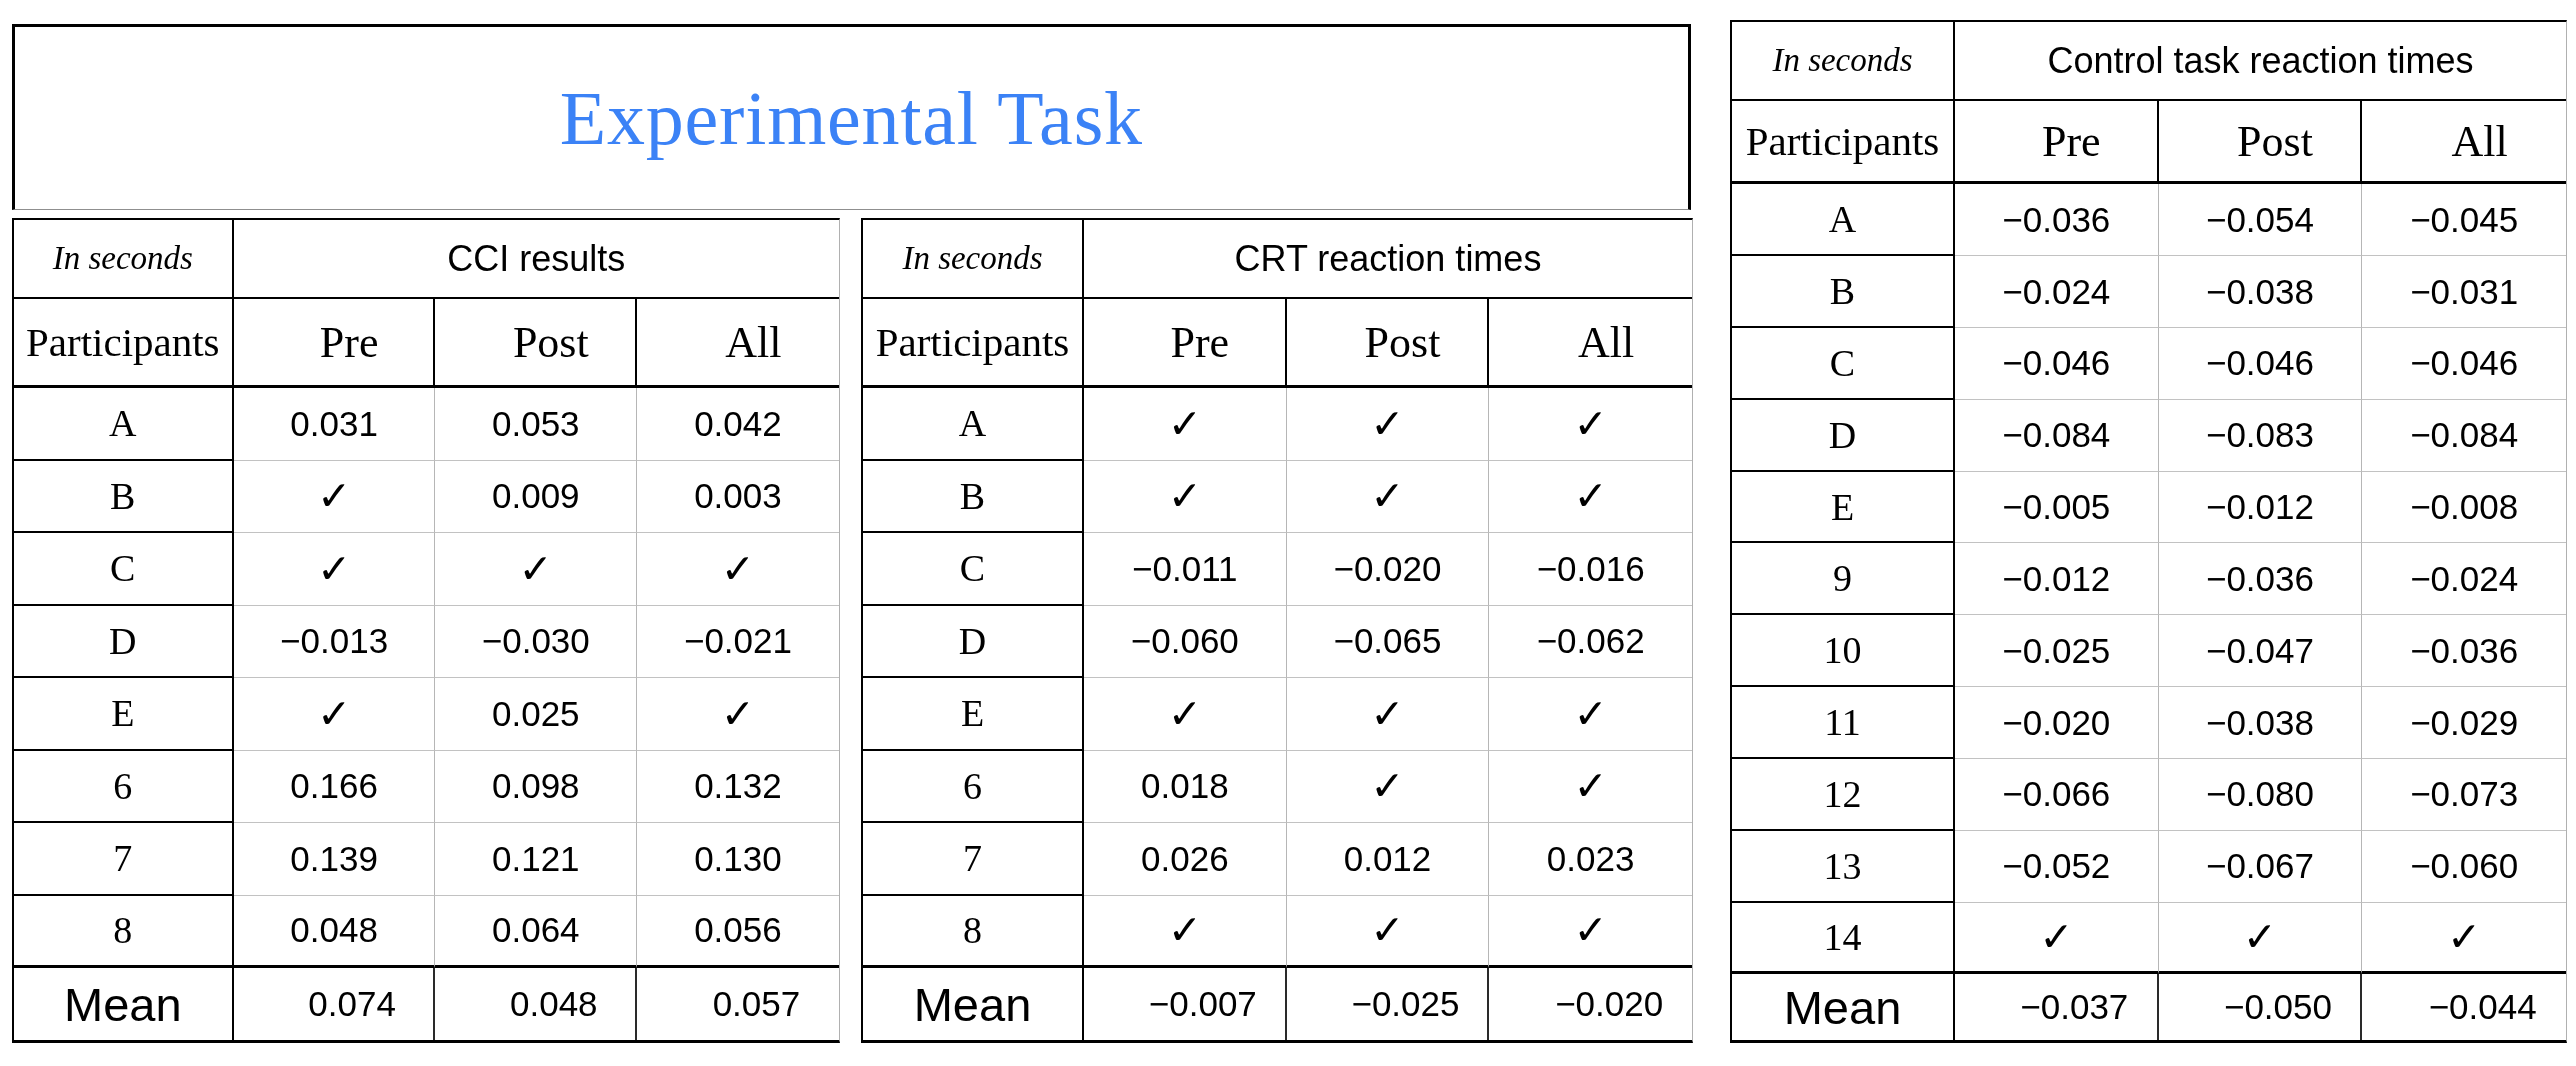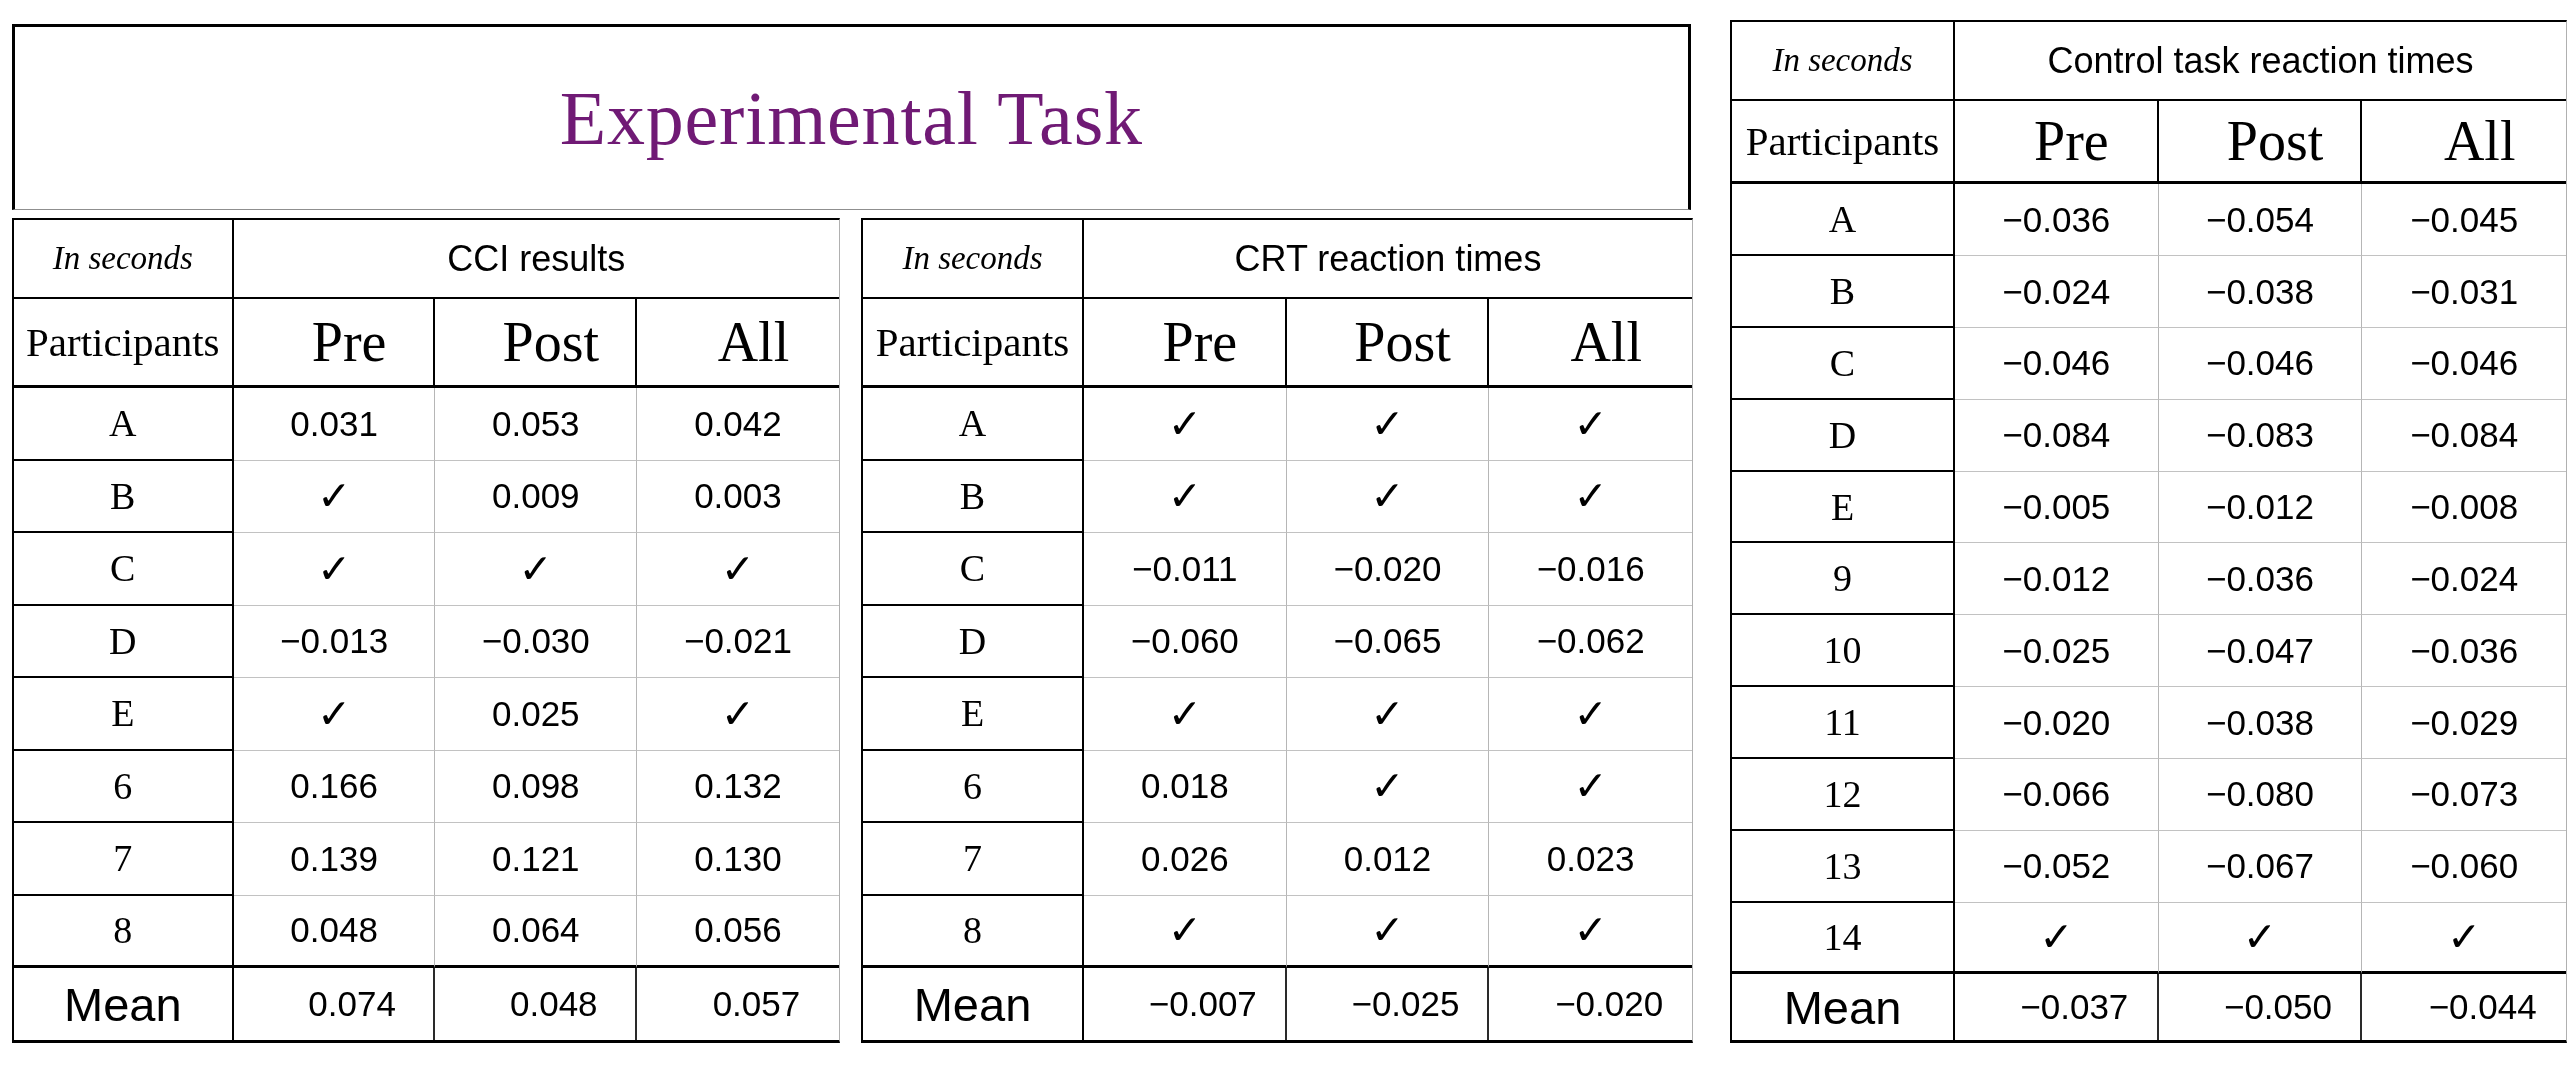--- a/index.html
+++ b/index.html
@@ -10,21 +10,21 @@
   .title-box {
     position: absolute; left: 11.8px; top: 23.6px; width: 1679px; height: 186px;
     border-top: 3.9px solid #000; border-left: 3.9px solid #000; border-right: 3.9px solid #000;
     border-bottom: 1.6px solid #8f8f8f;
     box-sizing: border-box;
     display: flex; align-items: center; justify-content: center;
     background: #fff;
   }
   .title-text {
     font-family: "Liberation Serif", serif;
-    font-size: 76px; line-height: 1; letter-spacing: 0.8px; color: #701a75;
+    font-size: 76px; line-height: 1; letter-spacing: 0.8px; color: #3b82f6;
   }
   .data-table {
     position: absolute; display: grid; box-sizing: border-box; background: #fff;
     border-top: 2.4px solid #000; border-left: 2.4px solid #000;
     border-bottom: 3.1px solid #000; border-right: 1.6px solid #b0b0b0;
   }
   #table-0 {
     left: 11.8px; top: 218px; width: 828px; height: 825px;
     grid-template-columns: 220px 1fr 1fr 1fr;
     grid-template-rows: 79px 89px repeat(8, 1fr) 72px;
@@ -55,21 +55,21 @@
     font-size: 36px;
   }
   
   .part {
     border-right: 2.4px solid #000; border-bottom: 3.1px solid #000;
     font-family: "Liberation Serif", serif; font-size: 41px;
   }
   
   .colh {
     border-right: 2.4px solid #000; border-bottom: 3.1px solid #000;
-    font-family: "Liberation Serif", serif; font-size: 56px; padding-left: 31px;
+    font-family: "Liberation Serif", serif; font-size: 44px; padding-left: 31px;
   }
   .colh.lastcol { border-right: none; }
   
   .rowl {
     border-right: 2.4px solid #000; border-bottom: 2.4px solid #000;
     font-family: "Liberation Serif", serif; font-size: 38px;
   }
   .rowl.lastdata { border-bottom: 3.1px solid #000; }
   
   .val {

